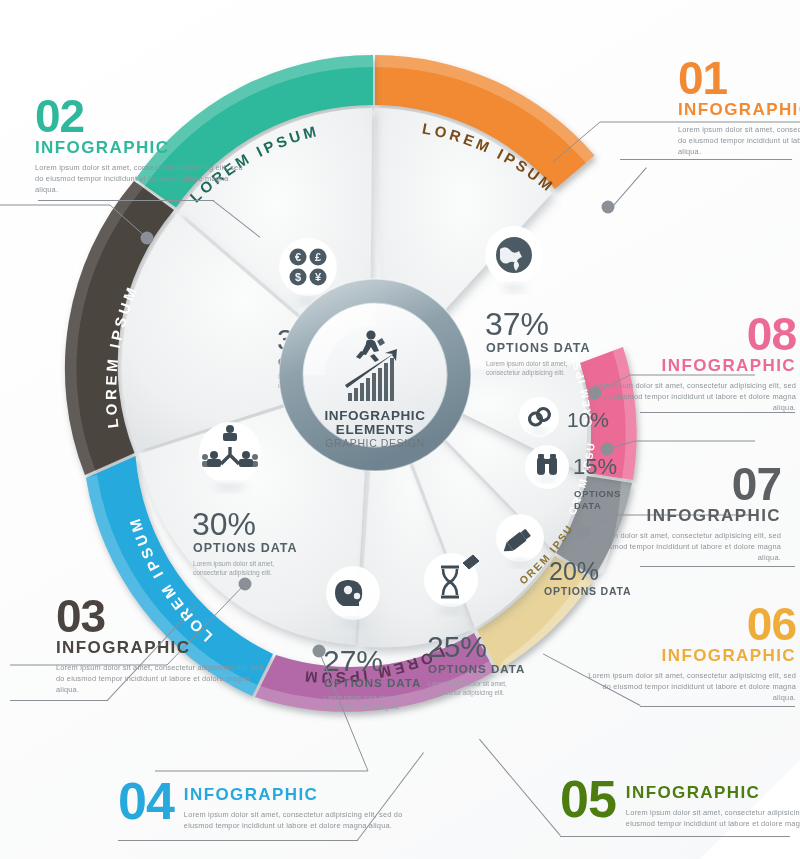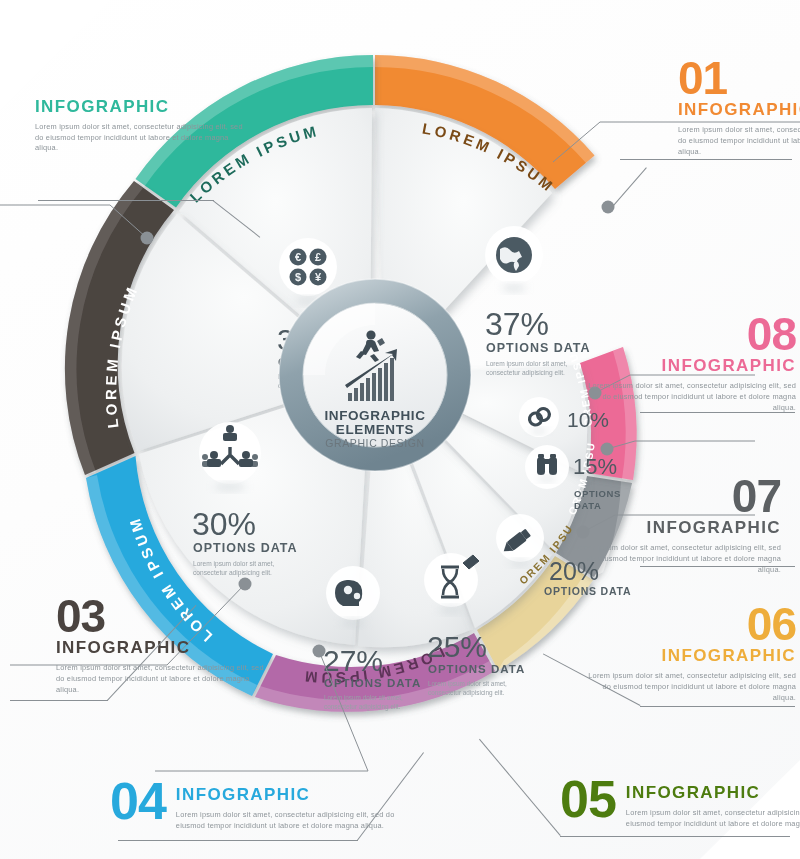--- a/index.html
+++ b/index.html
@@ -400,35 +400,36 @@
 
 <div class="lbl" style="left:678px;top:58px;">
   <div class="num p01">01</div>
   <div class="ttl p01">INFOGRAPHIC</div>
   <div class="desc">Lorem ipsum dolor sit amet, consectetur adipisicing elit, sed do eiusmod tempor incididunt ut labore et dolore magna aliqua.</div>
 </div>
 <div class="connector" style="left:620px;top:159px;width:172px;"></div>
 <div class="cdiag" style="left:608px;top:211px;width:58px;transform:rotate(-49deg);"></div>
 
 <div class="lbl" style="left:35px;top:96px;">
+  <div class="num p02">02</div>
   <div class="ttl p02">INFOGRAPHIC</div>
   <div class="desc">Lorem ipsum dolor sit amet, consectetur adipisicing elit, sed do eiusmod tempor incididunt ut labore et dolore magna aliqua.</div>
 </div>
 <div class="connector" style="left:38px;top:200px;width:176px;"></div>
 <div class="cdiag" style="left:213px;top:200px;width:60px;transform:rotate(38deg);"></div>
 
 <div class="lbl" style="left:8px;top:596px;margin-left:48px;">
   <div class="num p03">03</div>
   <div class="ttl p03">INFOGRAPHIC</div>
   <div class="desc">Lorem ipsum dolor sit amet, consectetur adipisicing elit, sed do eiusmod tempor incididunt ut labore et dolore magna aliqua.</div>
 </div>
 <div class="connector" style="left:10px;top:700px;width:98px;"></div>
 <div class="cdiag" style="left:107px;top:700px;width:130px;transform:rotate(-47deg);"></div>
 
-<div class="lbl inline" style="left:110px;top:778px;">
+<div class="lbl inline" style="left:118px;top:778px;">
   <div class="num p04">04</div>
   <div class="tbox">
     <div class="ttl p04">INFOGRAPHIC</div>
     <div class="desc">Lorem ipsum dolor sit amet, consectetur adipisicing elit, sed do eiusmod tempor incididunt ut labore et dolore magna aliqua.</div>
   </div>
 </div>
 <div class="connector" style="left:118px;top:840px;width:240px;"></div>
 <div class="cdiag" style="left:357px;top:840px;width:110px;transform:rotate(-53deg);"></div>
 
 <div class="lbl inline" style="left:560px;top:776px;">
@@ -442,21 +443,21 @@
 <div class="cdiag" style="left:560px;top:836px;width:126px;transform:rotate(-130deg);"></div>
 
 <div class="lbl ralign" style="left:586px;top:604px;">
   <div class="num p06">06</div>
   <div class="ttl p06">INFOGRAPHIC</div>
   <div class="desc">Lorem ipsum dolor sit amet, consectetur adipisicing elit, sed do eiusmod tempor incididunt ut labore et dolore magna aliqua.</div>
 </div>
 <div class="connector" style="left:640px;top:706px;width:155px;"></div>
 <div class="cdiag" style="left:640px;top:706px;width:110px;transform:rotate(-152deg);"></div>
 
-<div class="lbl ralign" style="left:571px;top:464px;margin-top:12px;">
+<div class="lbl ralign" style="left:571px;top:464px;">
   <div class="num p07">07</div>
   <div class="ttl p07">INFOGRAPHIC</div>
   <div class="desc">Lorem ipsum dolor sit amet, consectetur adipisicing elit, sed do eiusmod tempor incididunt ut labore et dolore magna aliqua.</div>
 </div>
 <div class="connector" style="left:640px;top:566px;width:155px;"></div>
 
 <div class="lbl ralign" style="left:586px;top:314px;">
   <div class="num p08">08</div>
   <div class="ttl p08">INFOGRAPHIC</div>
   <div class="desc">Lorem ipsum dolor sit amet, consectetur adipisicing elit, sed do eiusmod tempor incididunt ut labore et dolore magna aliqua.</div>

